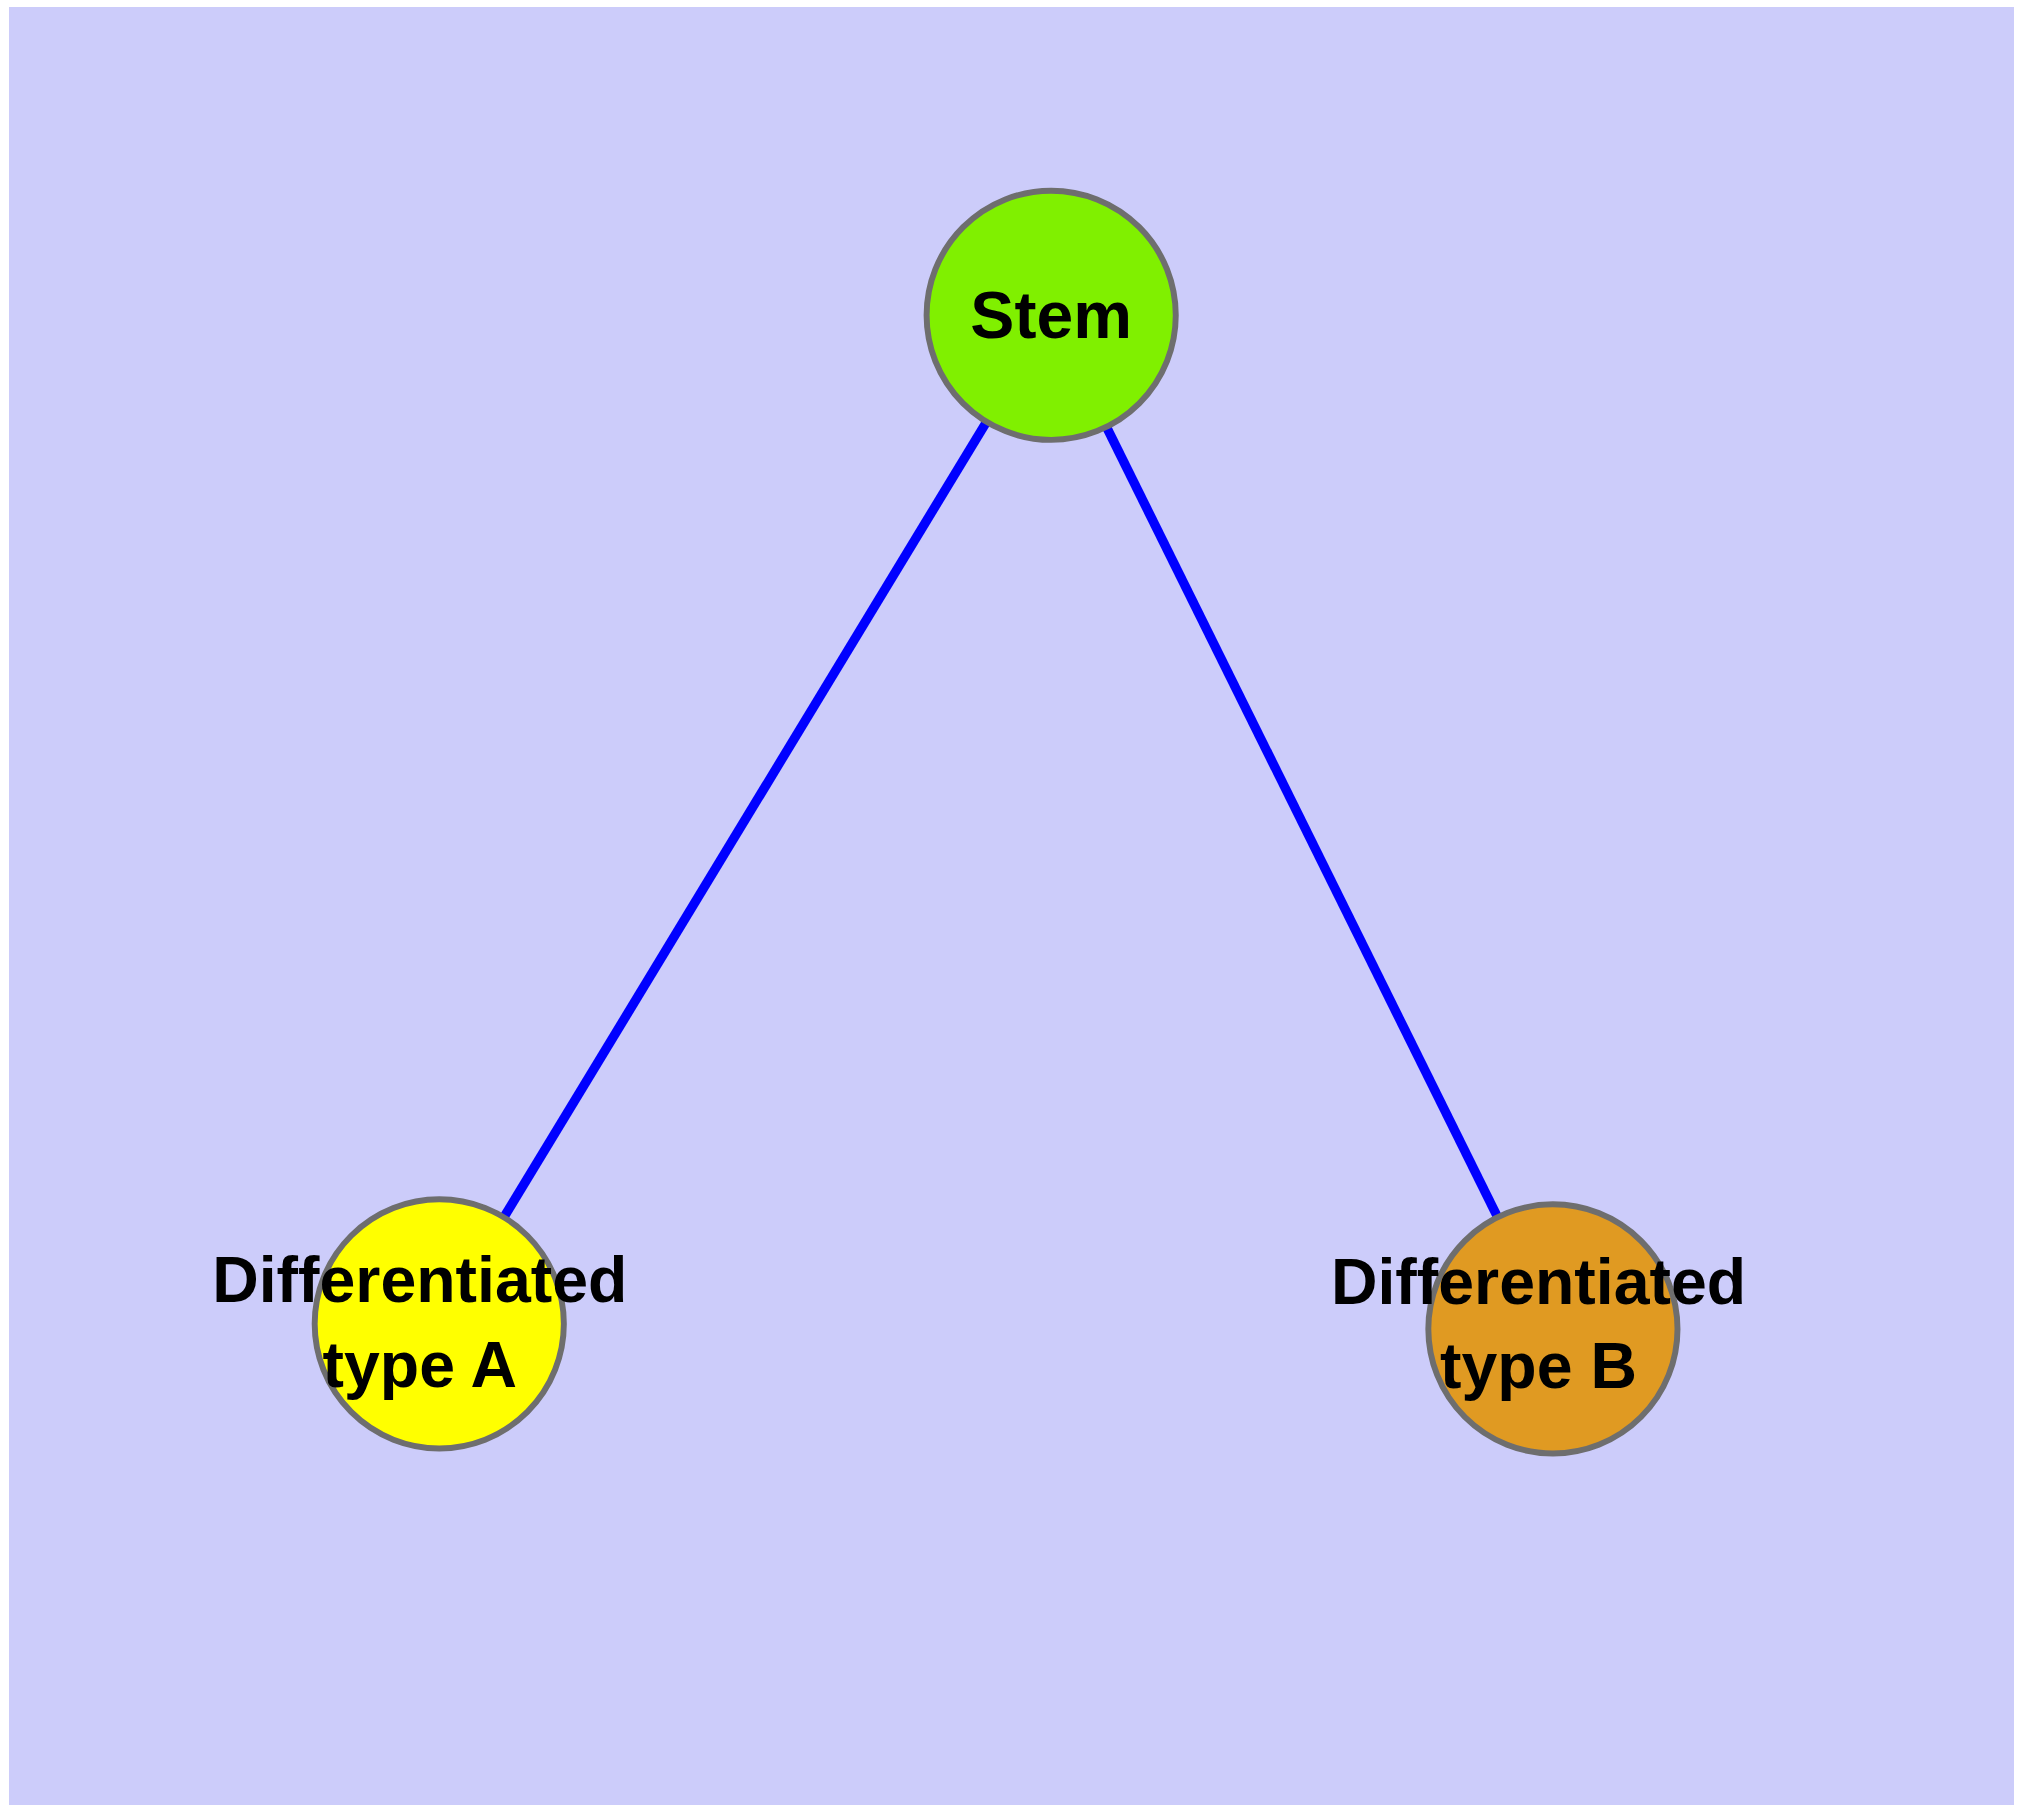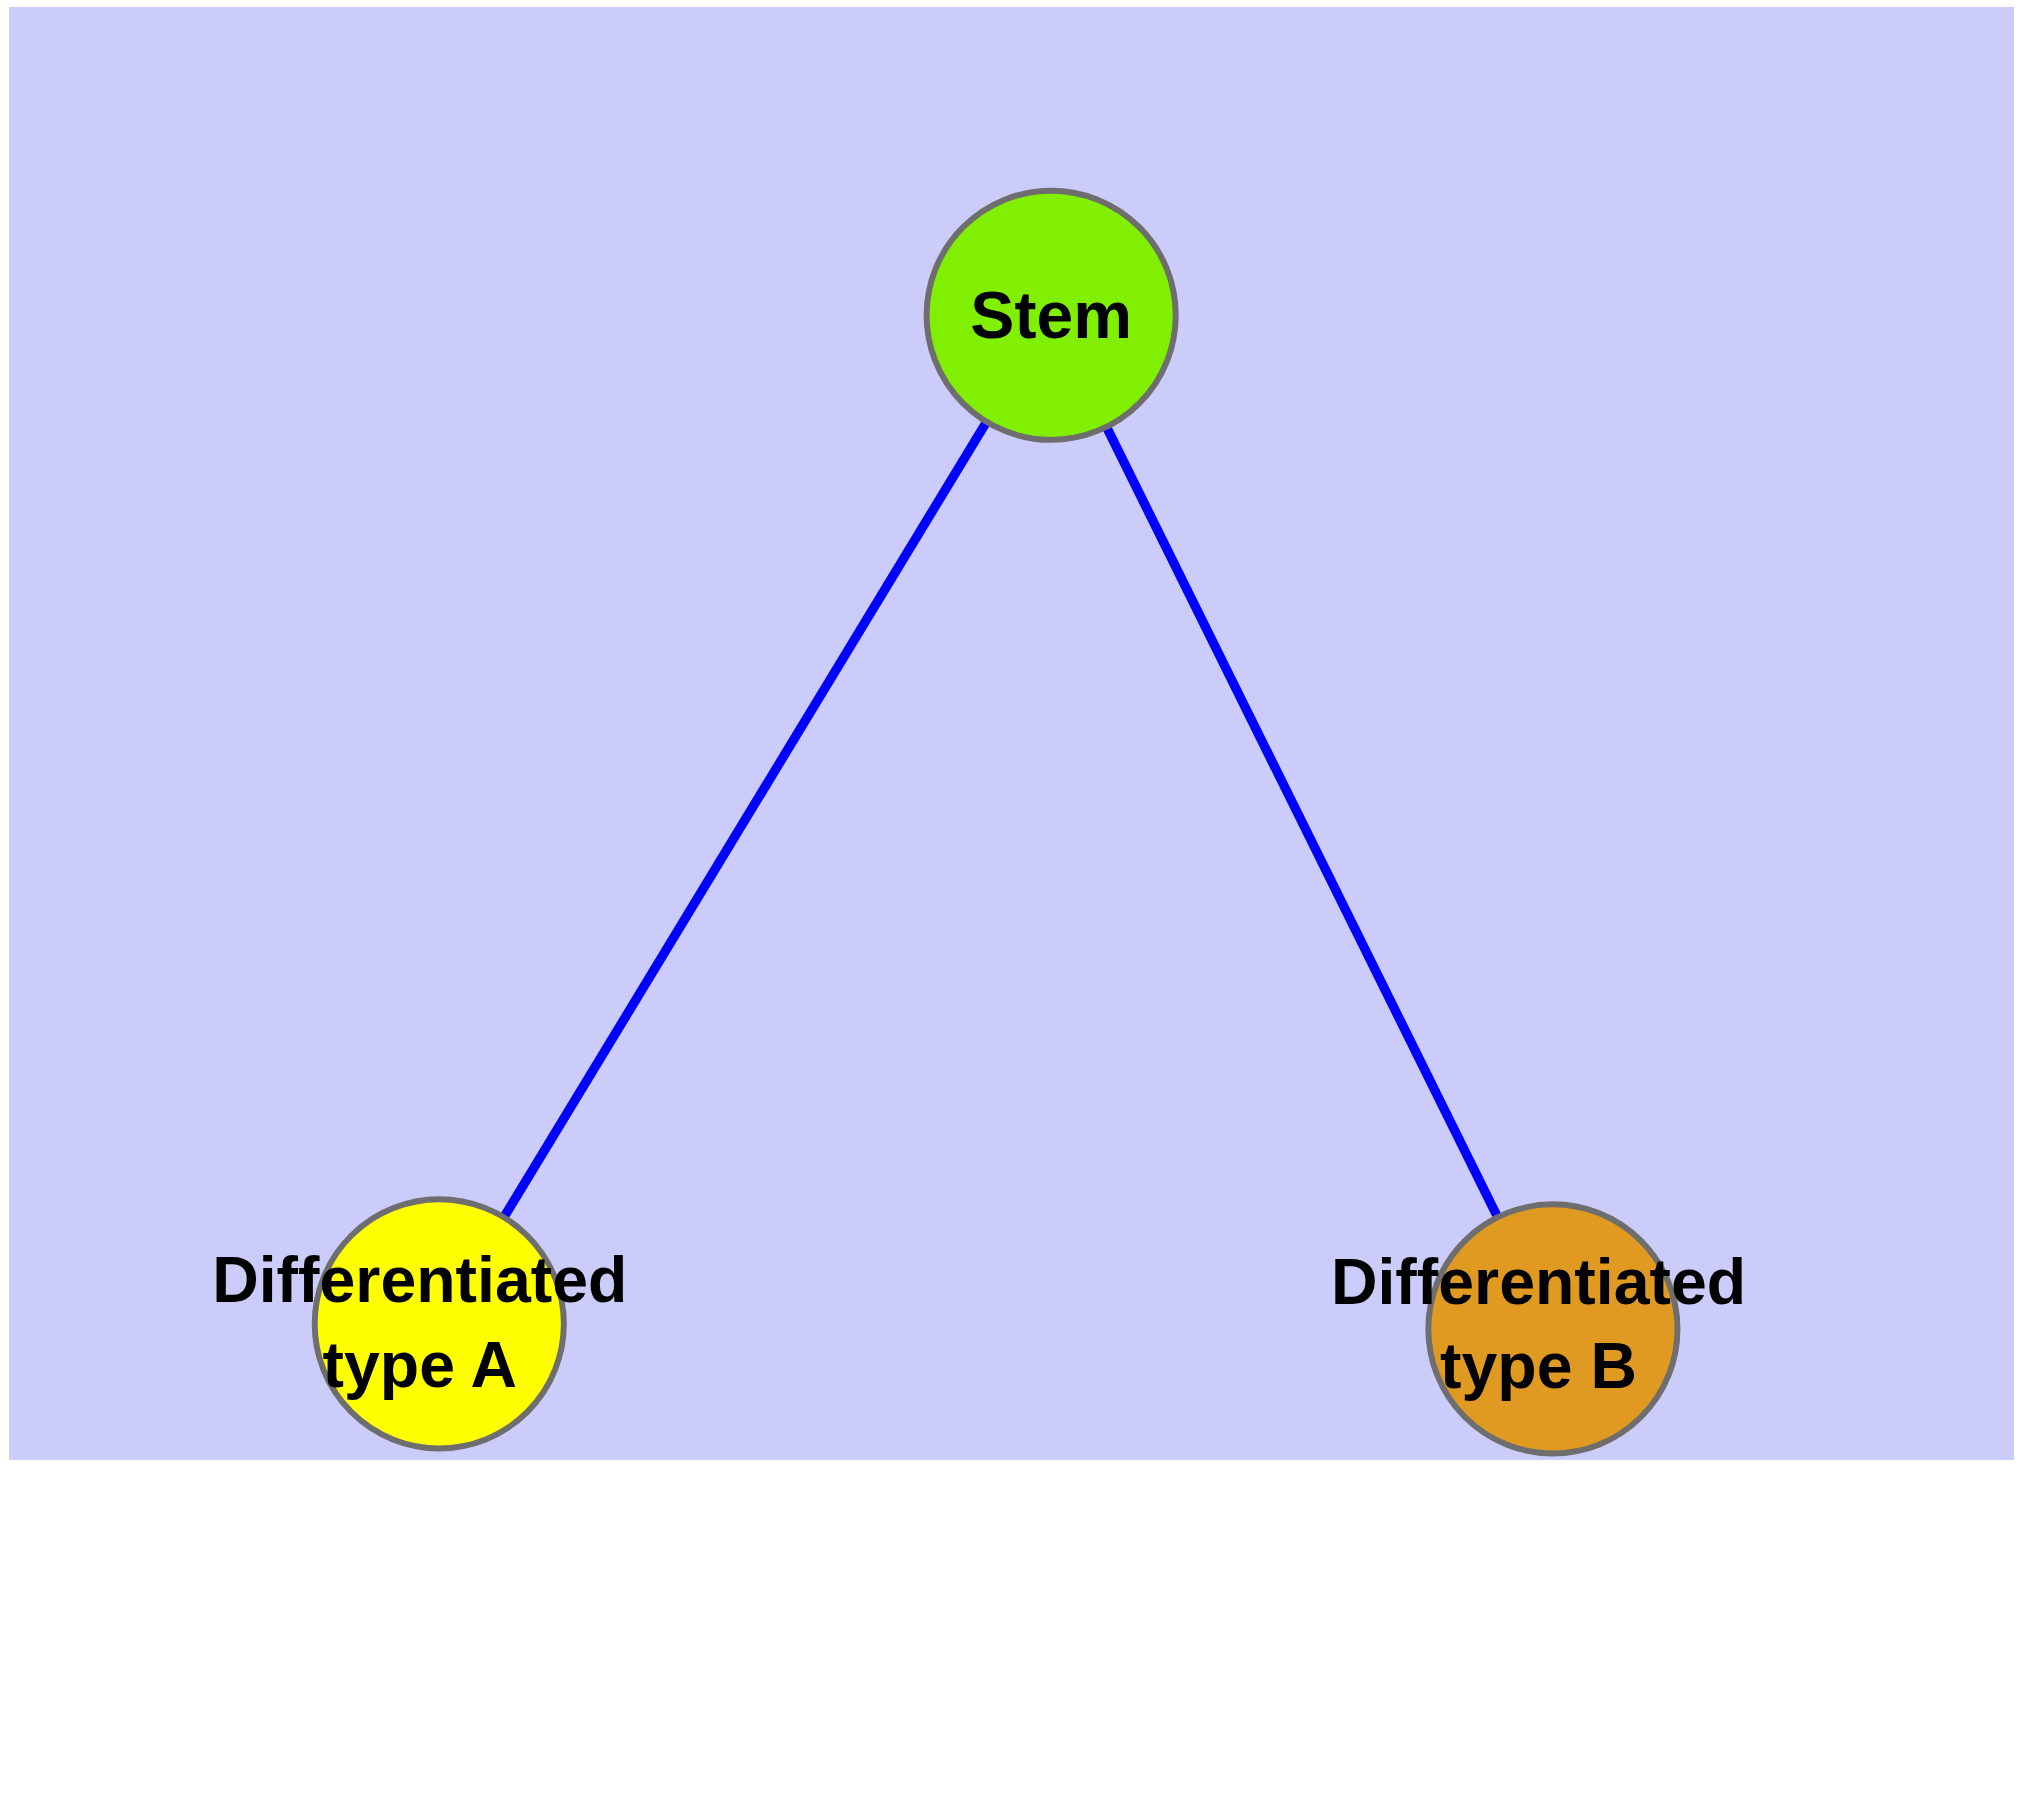--- a/index.html
+++ b/index.html
@@ -3,21 +3,21 @@
 <meta charset="utf-8">
 <style>
   html, body {
     margin: 0;
     padding: 0;
     background: #ffffff;
   }
   #canvas {
     position: relative;
     width: 2021px;
-    height: 1460px;
+    height: 1812px;
     background: #ffffff;
     overflow: hidden;
     font-family: "Liberation Sans", sans-serif;
   }
   #plot-bg {
     position: absolute;
     left: 8.5px;
     top: 6.8px;
     width: 2005px;
     height: 1798px;

